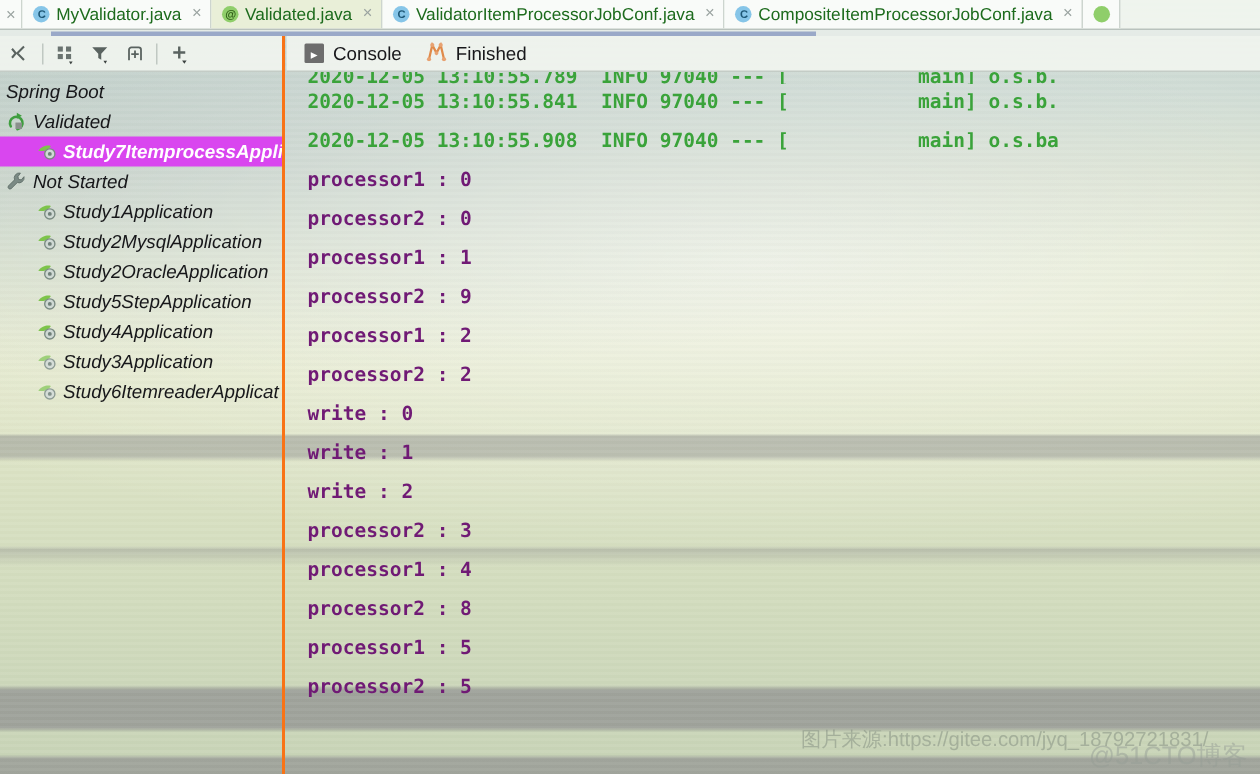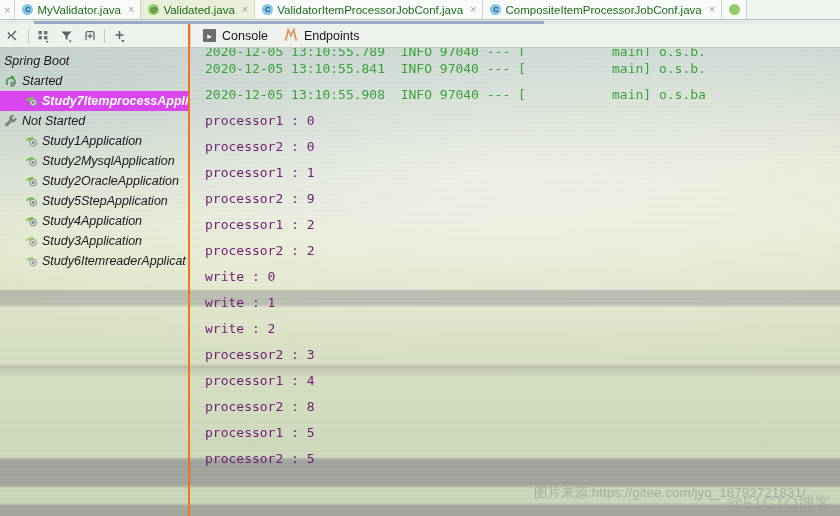--- a/index.html
+++ b/index.html
@@ -140,20 +140,21 @@
   .ctab .sq{
     width:13px;height:13px;background:#6d6d6d;color:#fff;font-size:9px;
     display:flex;align-items:center;justify-content:center;border-radius:1px;
   }
 
   #logarea{
     position:relative; height:468px; overflow:hidden;
     font-family:"DejaVu Sans Mono","Liberation Mono",monospace;
     font-size:13px;
     padding-left:14px;
+    font-weight:bold;
   }
   .logline{
     height:26px; line-height:26px; white-space:pre; color:#701a75;
   }
   .logline.info{ color:#3aa33a; }
   .logline.clip{ height:8px; line-height:8px; overflow:hidden; }
 
   
   #wm1{
     position:absolute; left:534px; top:484px;
@@ -248,21 +249,21 @@
     </div>
 
     <div class="tree-row lvl1">
       <span class="ic-rerun">
         <svg width="14" height="14" viewBox="0 0 14 14">
           <path d="M3.2 10.2 A4.2 4.2 0 1 1 7.6 12.2" stroke="#3f9e3f" stroke-width="1.7" fill="none" stroke-linecap="round"></path>
           <path d="M7.2 1.2 l3.4 2 l-3.4 2 z" fill="#3f9e3f"></path>
           <rect x="6.3" y="7.7" width="4.3" height="4.3" fill="#8a8f8c"></rect>
         </svg>
       </span>
-      <span>Started</span>
+      <span>Validated</span>
     </div>
 
     <div class="tree-row lvl2 selected">
       <span class="ic-leafbean">
         <svg width="14" height="14" viewBox="0 0 14 14">
           <path d="M1.5 6.5 c2.4 -3.4 6.2 -3.9 8.4 -3.2 c-1.2 2.4 -4.2 4 -8.4 3.2 z" fill="#7dc44a"></path>
           <circle cx="9.2" cy="8.6" r="3.4" fill="#cfd9d4" stroke="#7a8a82" stroke-width=".9"></circle>
           <circle cx="9.2" cy="8.6" r="1.3" fill="#6f7f78"></circle>
         </svg>
       </span>
@@ -363,21 +364,21 @@
       <span>
         <svg width="14" height="13" viewBox="0 0 14 13">
           <path d="M2 11.5 L4.2 2 L7 7.4 L9.8 2 L12 11.5" stroke="#e08a4a" stroke-width="1.5" fill="none"></path>
           <circle cx="2" cy="11.5" r="1.4" fill="#e8a271"></circle>
           <circle cx="12" cy="11.5" r="1.4" fill="#e8a271"></circle>
           <circle cx="4.2" cy="2" r="1.4" fill="#e8a271"></circle>
           <circle cx="9.8" cy="2" r="1.4" fill="#e8a271"></circle>
           <circle cx="7" cy="7.4" r="1.3" fill="#e8a271"></circle>
         </svg>
       </span>
-      <span>Endpoints</span>
+      <span>Finished</span>
     </div>
   </div>
 
   <div id="logarea">
     <div class="logline info clip">2020-12-05 13:10:55.789  INFO 97040 --- [           main] o.s.b.</div>
     <div class="logline info">2020-12-05 13:10:55.841  INFO 97040 --- [           main] o.s.b.</div>
     <div class="logline info">2020-12-05 13:10:55.908  INFO 97040 --- [           main] o.s.ba</div>
     <div class="logline">processor1 : 0</div>
     <div class="logline">processor2 : 0</div>
     <div class="logline">processor1 : 1</div>

